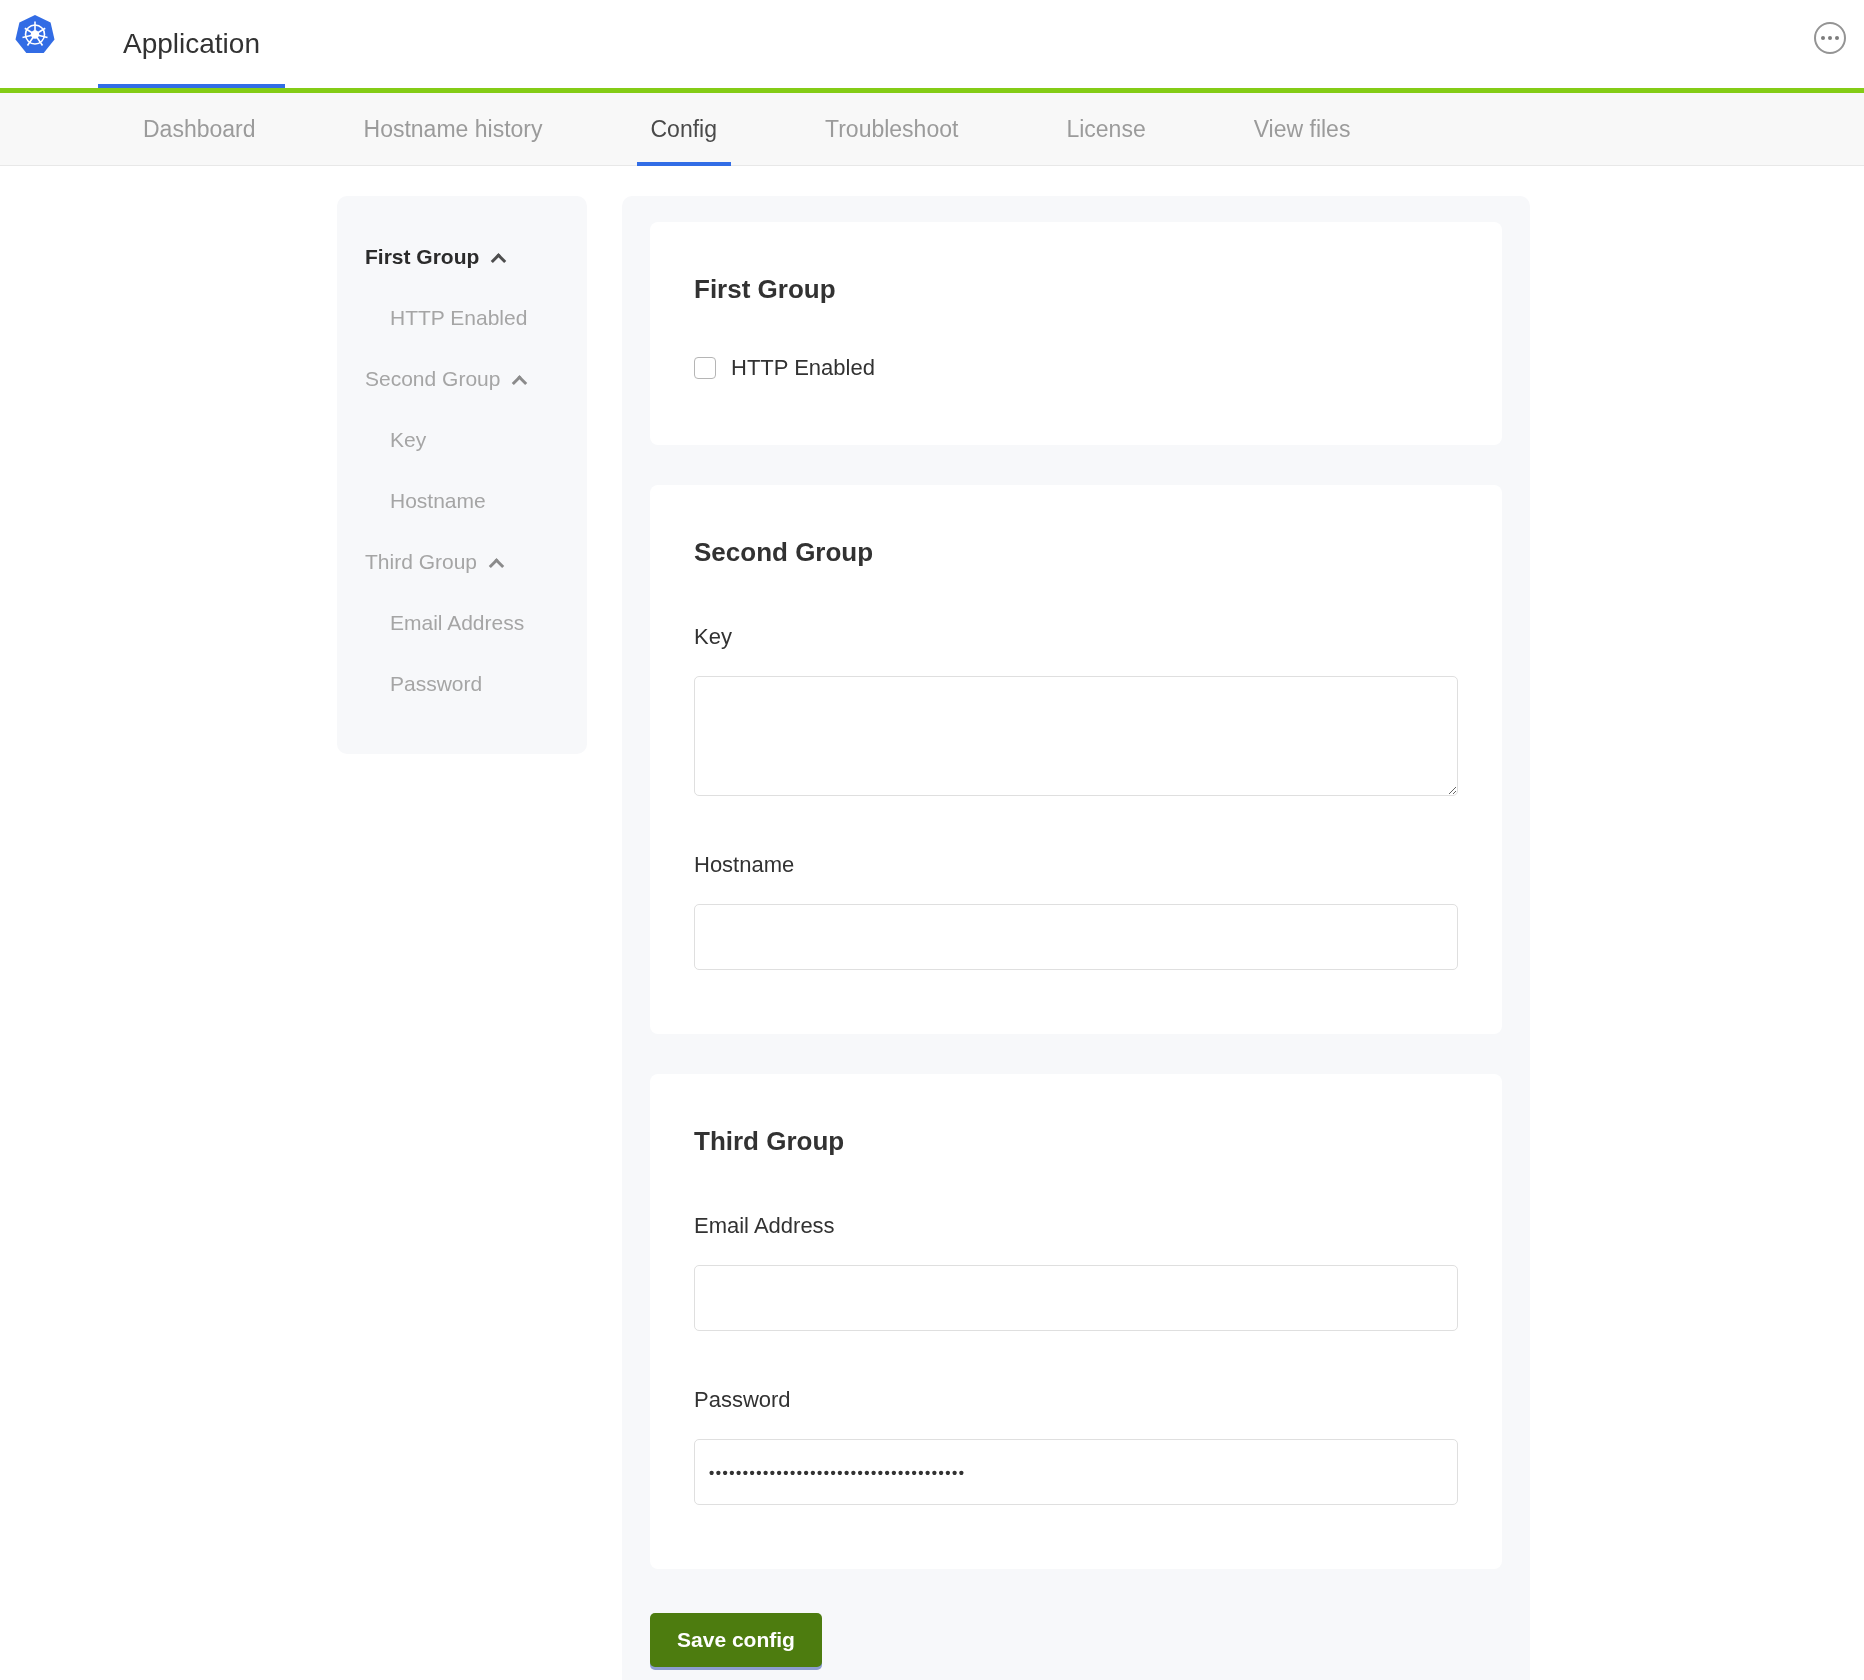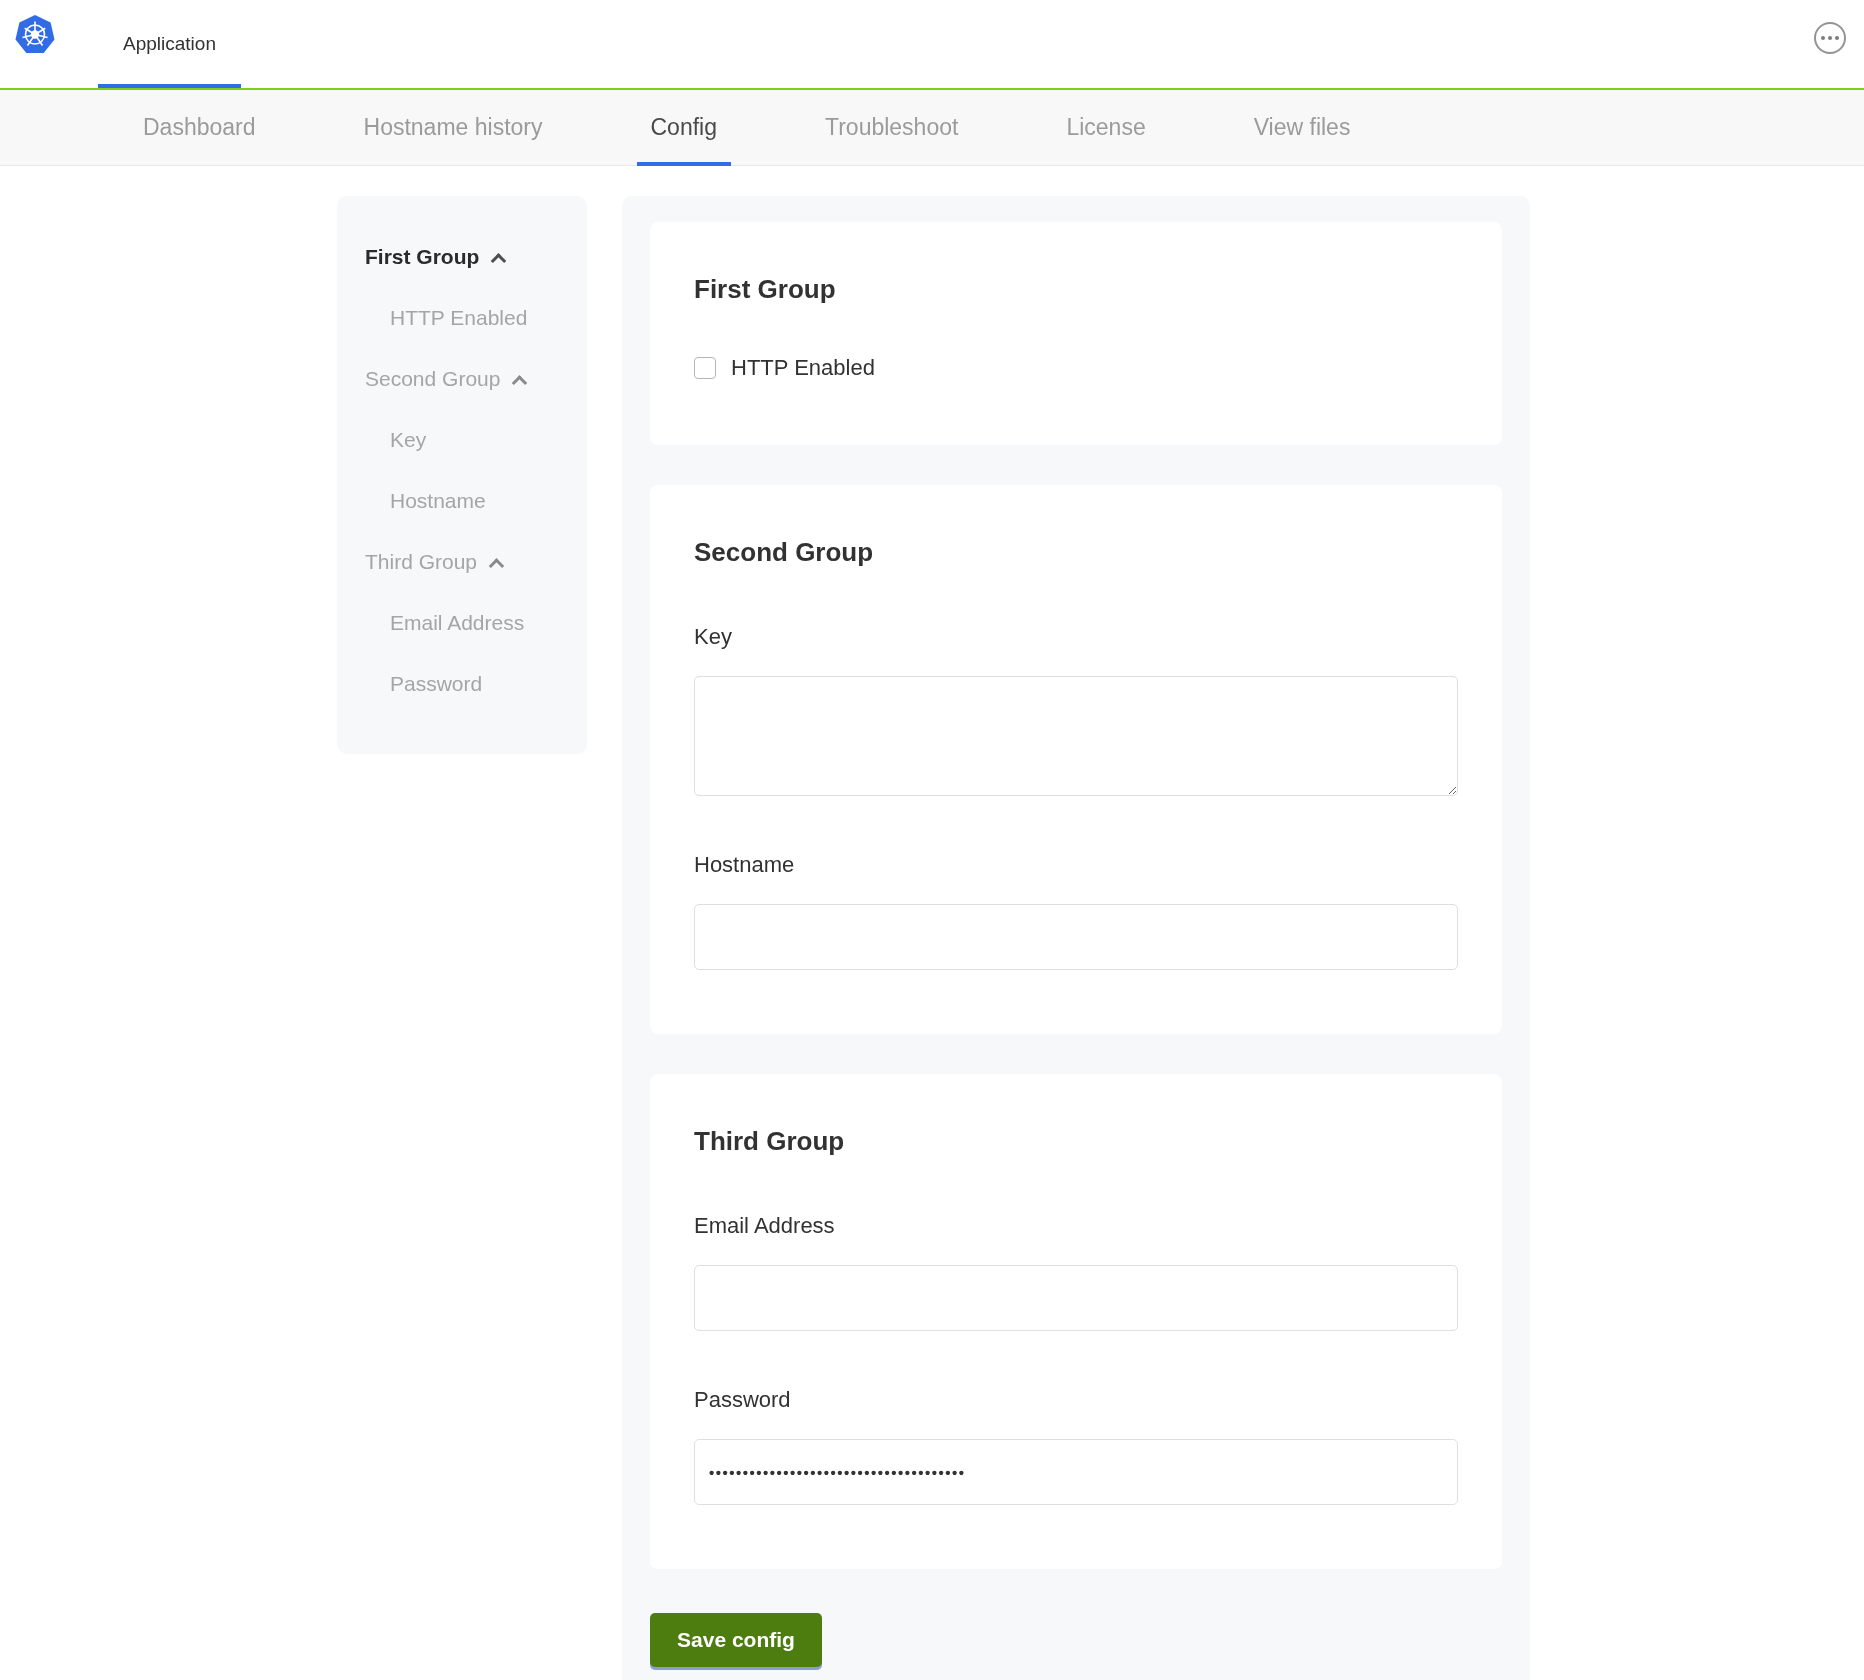--- a/index.html
+++ b/index.html
@@ -23,21 +23,21 @@
     left: 14px; top: 14px;
     width: 42px; height: 42px;
   }
   .app-tab {
     position: absolute;
     left: 98px; top: 0;
     height: 88px;
     padding: 0 25px;
     display: flex;
     align-items: center;
-    font-size: 19px;
+    font-size: 28px;
     color: #323232;
     cursor: pointer;
   }
   .app-tab::after {
     content: "";
     position: absolute;
     left: 0; right: 0; bottom: 0;
     height: 4px;
     background: #326de6;
   }
@@ -57,21 +57,21 @@
   .overflow-btn i {
     width: 4px; height: 4px;
     background: #7c7c7c;
     border-radius: 50%;
   }
 
   
   .tabbar {
     height: 78px;
     background: #f8f8f8;
-    border-top: 2px solid #84cc16;
+    border-top: 5px solid #84cc16;
     border-bottom: 1px solid #e8e8e8;
     display: flex;
     align-items: stretch;
     padding-left: 143px;
   }
   .tab {
     position: relative;
     display: flex;
     align-items: center;
     font-size: 23px;

